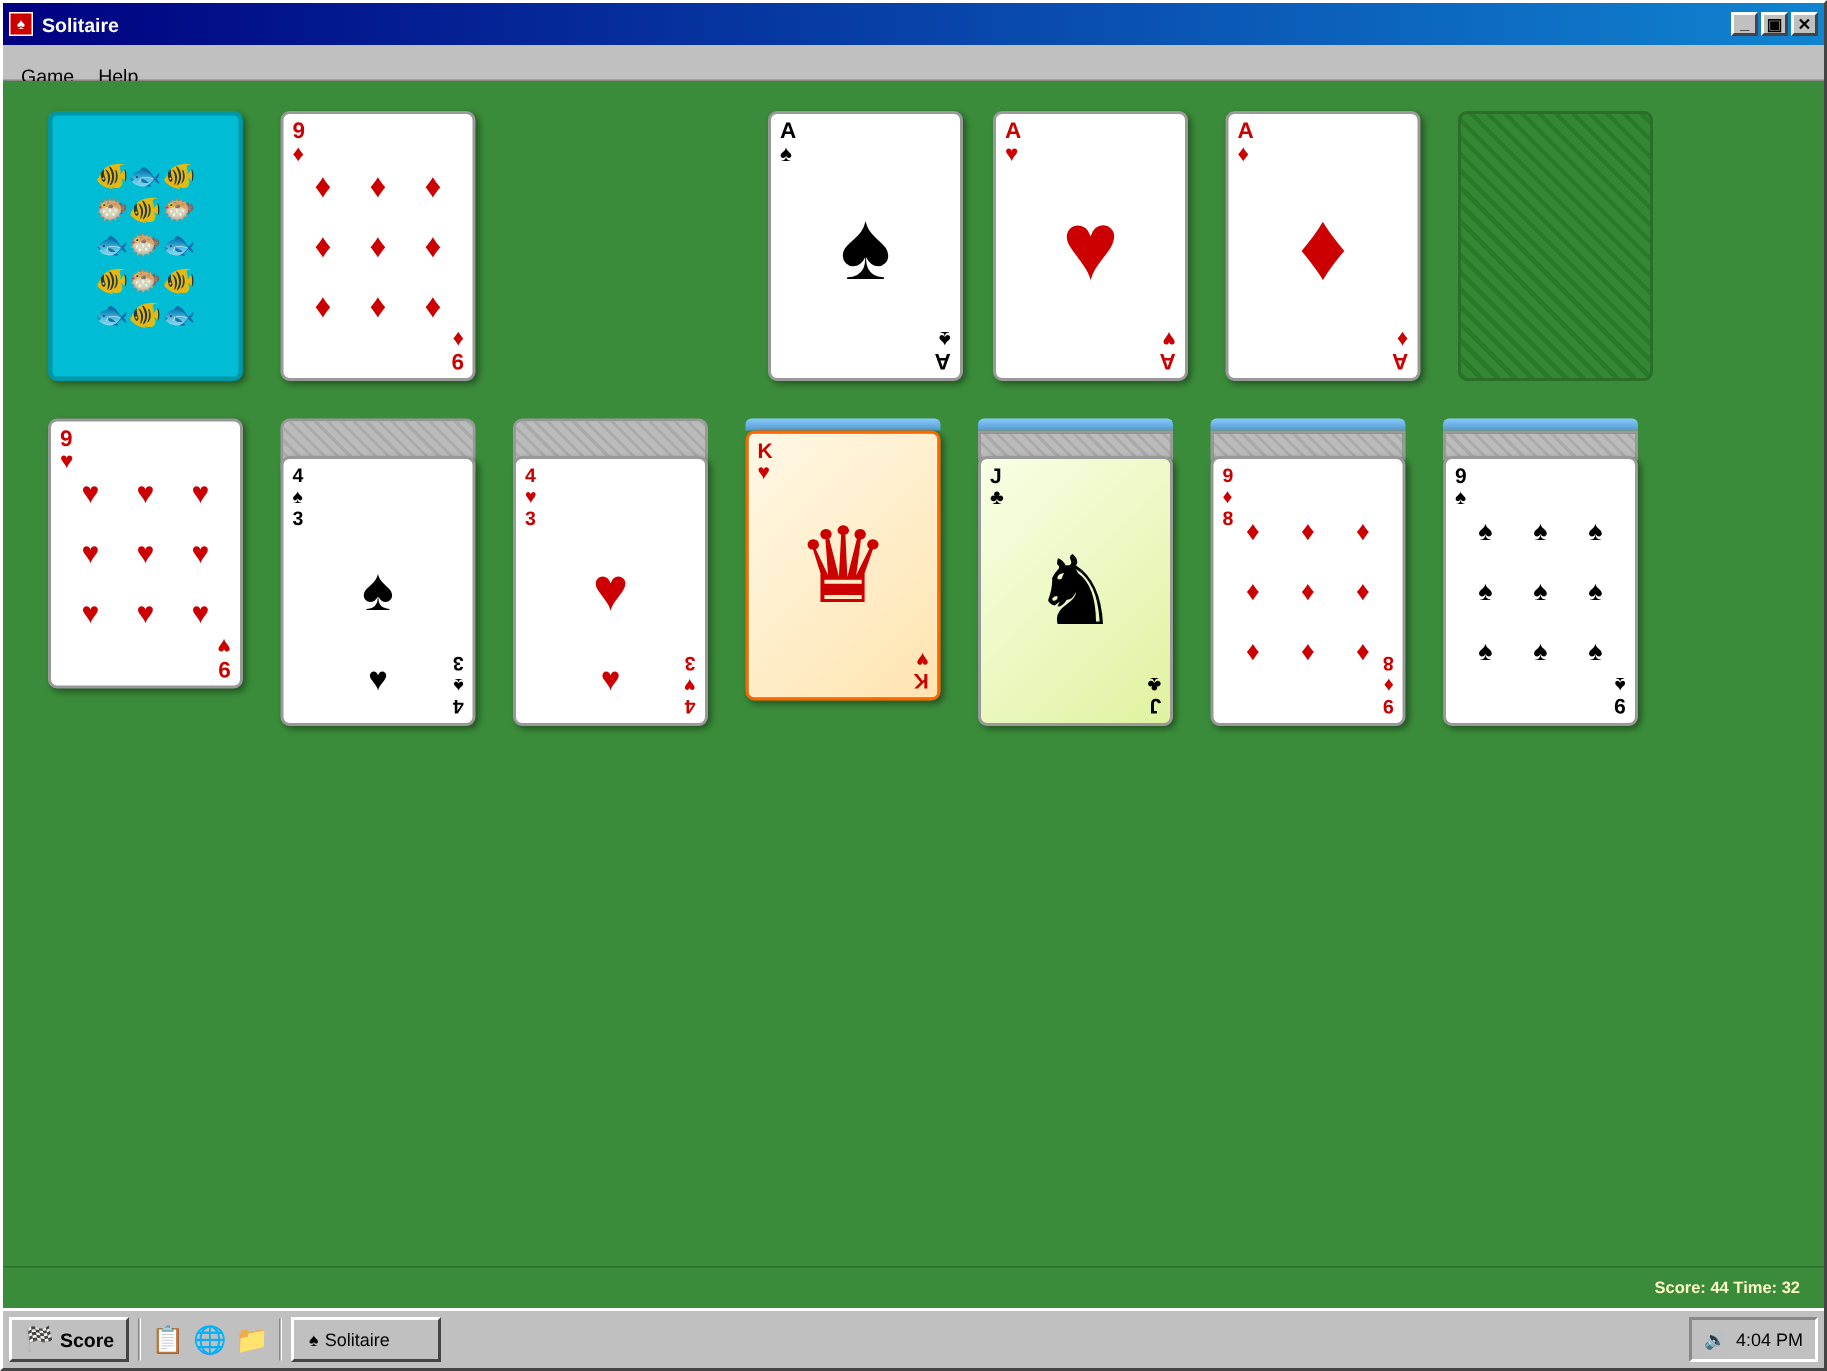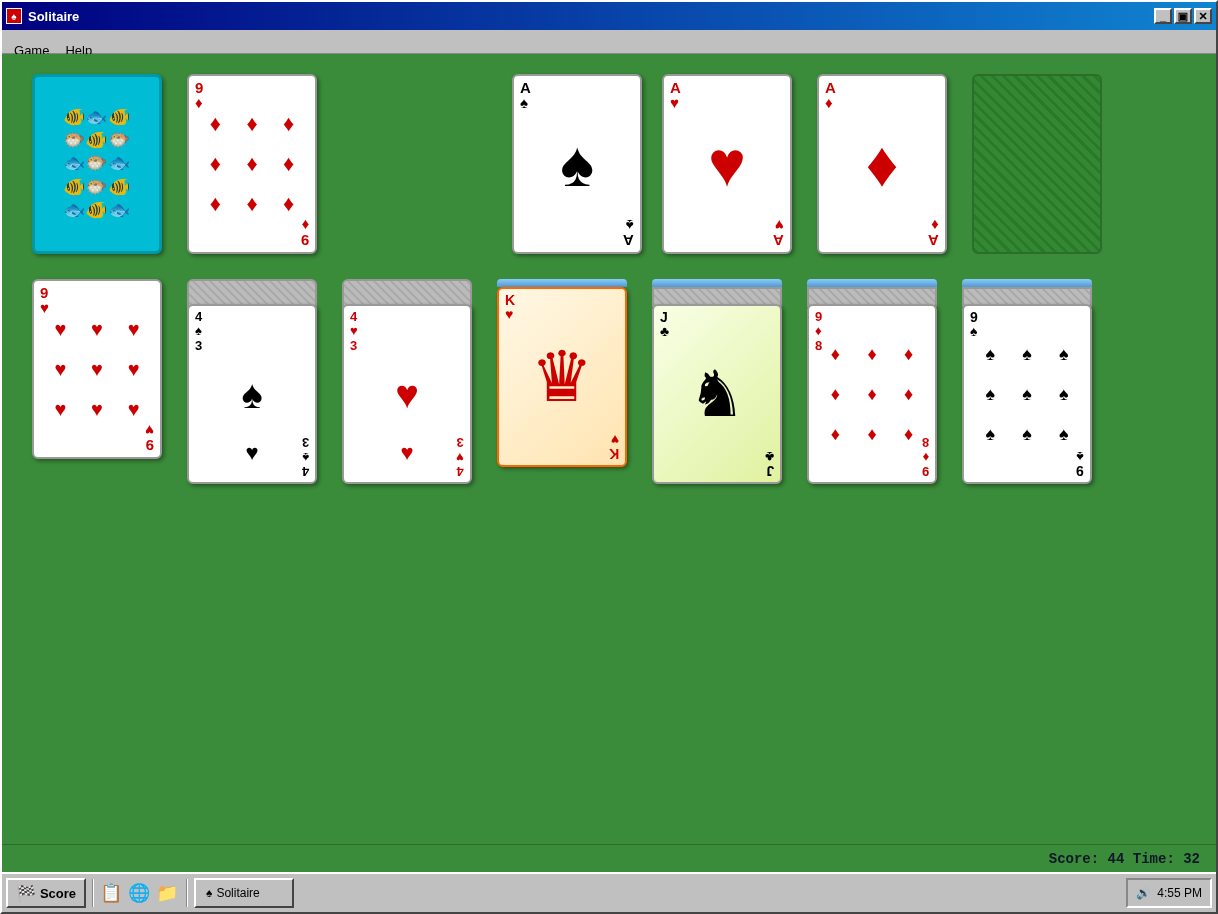--- a/index.html
+++ b/index.html
@@ -89,21 +89,21 @@
     }
 
     
     .score-bar {
       height: 28px; background: #3a8c3a;
       display: flex; align-items: center; justify-content: flex-end;
       padding-right: 16px;
       flex-shrink: 0;
       border-top: 1px solid #2a6e2a;
     }
-    .score-text { color: #0f172a; font-size: 14px; font-weight: bold; font-family: Liberation Mono, monospace; }
+    .score-text { color: #fef9c3; font-size: 11px; font-weight: bold; }
 
     
     .taskbar {
       height: 40px; background: #c0c0c0;
       display: flex; align-items: center;
       border-top: 2px solid #fff;
       flex-shrink: 0;
       padding: 0 4px;
       gap: 4px;
     }
@@ -305,17 +305,17 @@
       <div class="taskbar-icon">📁</div>
     </div>
     <div class="taskbar-sep"></div>
     <div class="taskbar-app-btn">
       <span>♠</span>
       <span>Solitaire</span>
     </div>
     <div class="taskbar-right">
       <div class="system-tray">
         <span>🔊</span>
-        <span>4:55 PM</span>
+        <span>4:04 PM</span>
       </div>
     </div>
   </div>
 </div>
 
 </body></html>

